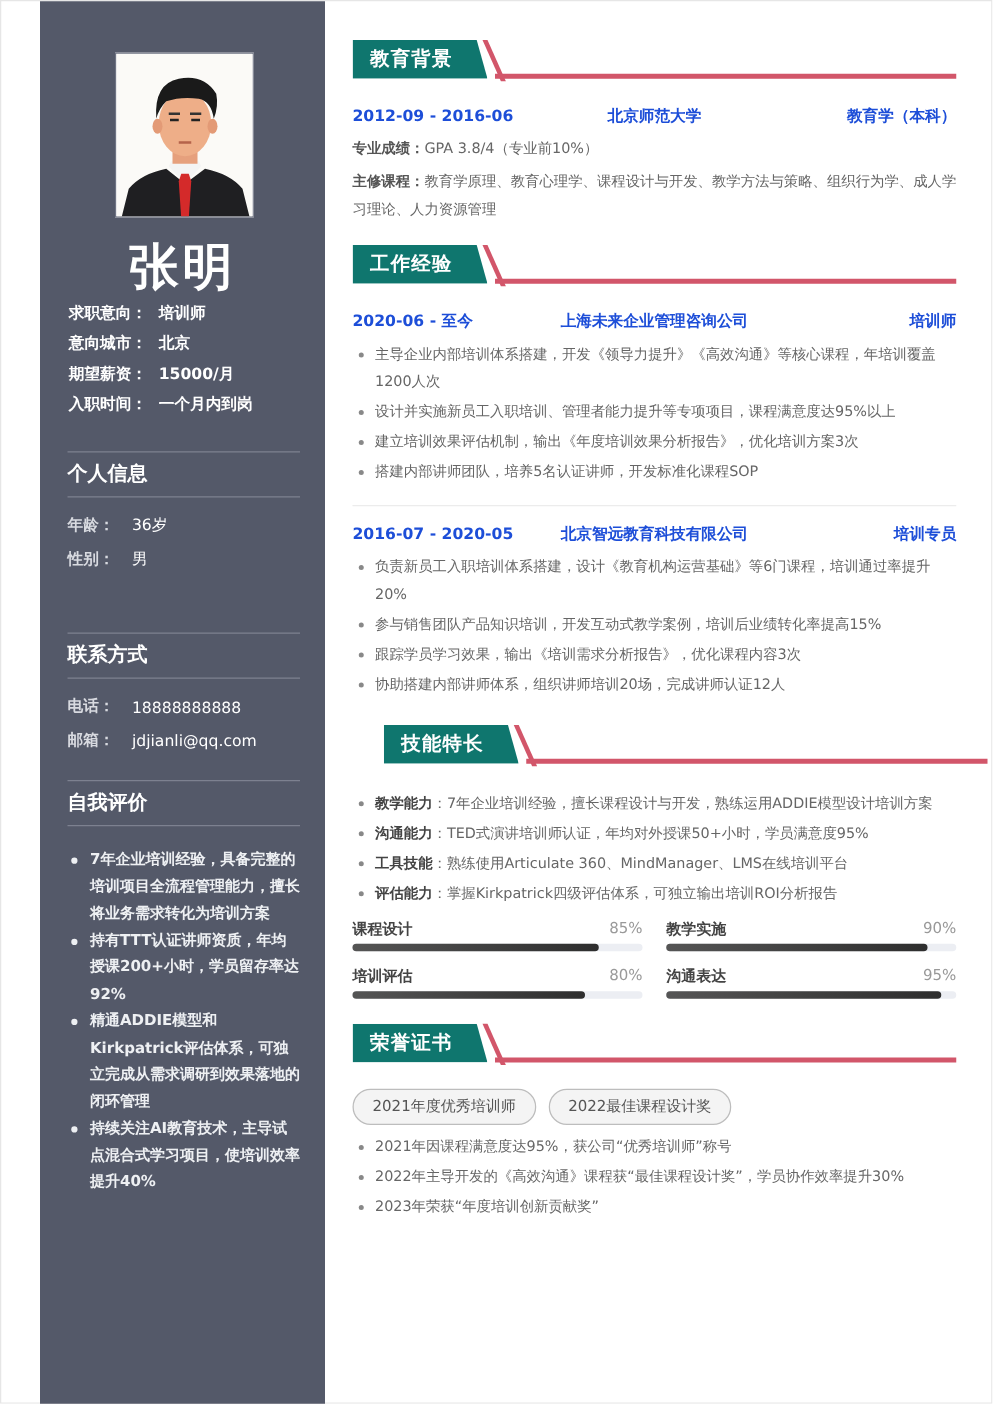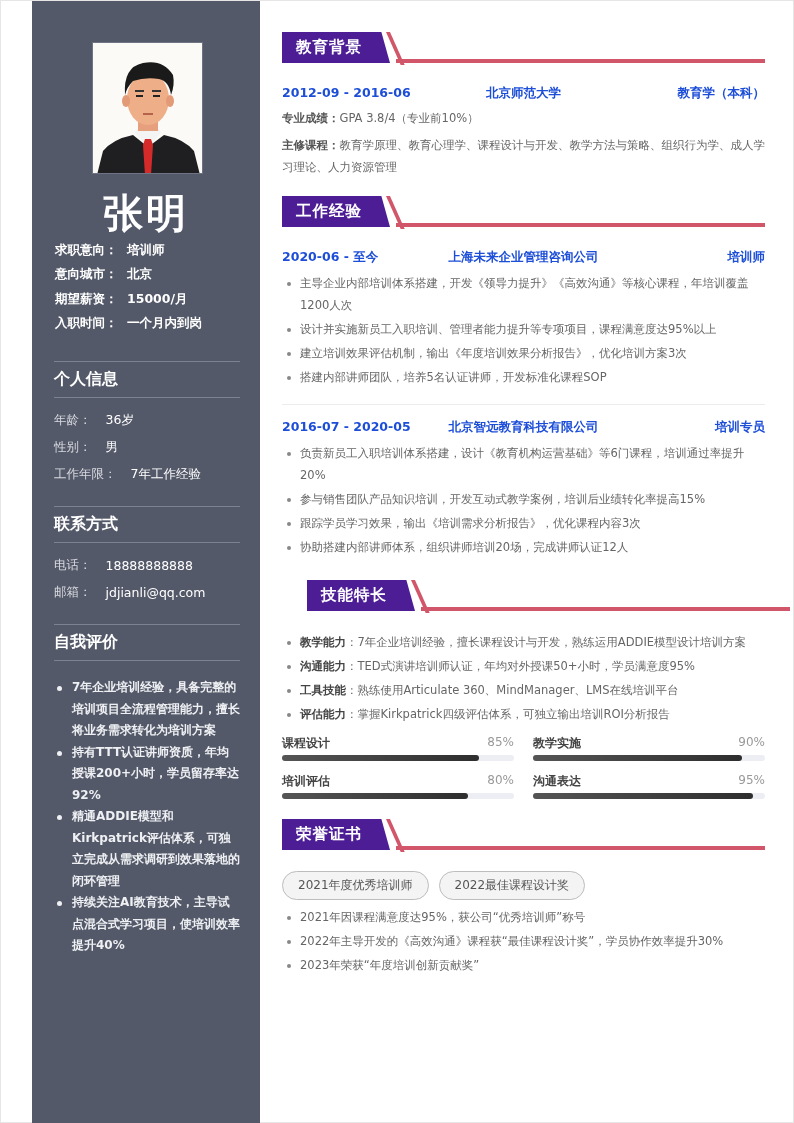--- a/index.html
+++ b/index.html
@@ -14,30 +14,30 @@
   .name { position: absolute; left: 0; top: 185px; width: 228px; text-align: center; font-size: 40px; font-weight: bold; letter-spacing: 3px; color: #fff; }
   .intent { position: absolute; left: 23px; top: 237px; width: 190px; }
   .intent .row { display: flex; height: 24.5px; align-items: center; font-size: 12.5px; font-weight: bold; }
   .intent .k { width: 72px; color: #ffffff; }
   .intent .v { color: #ffffff; }
 
   .side-sec { position: absolute; left: 22px; width: 186px; }
   .side-sec .hdr { border-top: 1px solid #7d8190; border-bottom: 1px solid #7d8190; height: 37px; display: flex; align-items: center; font-size: 16px; font-weight: bold; color: #fff; }
   .side-sec .rows { padding-top: 9px; }
   .side-sec .row { display: flex; height: 27px; align-items: center; font-size: 12.5px; }
-  .side-sec .row .k { font-weight: normal; color: #d8dae0; }
+  .side-sec .row .k { font-weight: bold; color: #d8dae0; }
   .side-sec .row .v { color: #ffffff; margin-left: 14px; }
   .eval-list { list-style: none; padding-top: 16px; padding-left: 0; }
   .eval-list li { position: relative; padding-left: 18px; font-size: 12px; font-weight: bold; line-height: 21.5px; color: #eef0f3; margin-bottom: 0px; }
   .eval-list li::before { content: ""; position: absolute; left: 3px; top: 9px; width: 5px; height: 5px; border-radius: 50%; background: #eef0f3; }
 
   
   .main { position: absolute; left: 281px; top: 0; width: 483px; }
   .sec-hdr { position: absolute; left: 0; width: 483px; height: 31px; }
-  .sec-hdr .tab { position: absolute; left: 0; top: 0; height: 31px; width: 108px; background: #4c1d95; clip-path: polygon(0 0, 92% 0, 100% 100%, 0 100%); }
+  .sec-hdr .tab { position: absolute; left: 0; top: 0; height: 31px; width: 108px; background: #0f766e; clip-path: polygon(0 0, 92% 0, 100% 100%, 0 100%); }
   .sec-hdr .tab span { position: absolute; left: 14px; top: 5px; font-size: 15.5px; font-weight: bold; color: #fff; letter-spacing: 1px; }
   .sec-hdr .slash { position: absolute; left: 104px; top: 0; width: 4px; height: 33px; background: #d2566a; transform: skewX(24deg); transform-origin: top left; }
   .sec-hdr .line { position: absolute; left: 114px; top: 27px; width: 369px; height: 4px; background: #d2566a; }
 
   .trip { position: absolute; left: 0; width: 483px; height: 20px; font-size: 12.5px; font-weight: bold; color: #1d4ed8; }
   .trip .l { position: absolute; left: 0; top: 0; }
   .trip .c { position: absolute; left: 0; width: 483px; text-align: center; top: 0; }
   .trip .r { position: absolute; right: 0; top: 0; }
 
   .para { position: absolute; left: 0; width: 483px; font-size: 11.5px; line-height: 21.5px; color: #666; }
@@ -117,24 +117,20 @@
     <div class="side-sec" style="top:360px;">
       <div class="hdr">个人信息</div>
       <div class="rows">
         <div class="row">
           <span class="k">年龄：</span>
           <span class="v">36岁</span>
         </div>
         <div class="row">
           <span class="k">性别：</span>
           <span class="v">男</span>
-        </div>
-        <div class="row">
-          <span class="k">工作年限：</span>
-          <span class="v">7年工作经验</span>
         </div>
       </div>
     </div>
 
     <div class="side-sec" style="top:505px;">
       <div class="hdr">联系方式</div>
       <div class="rows">
         <div class="row">
           <span class="k">电话：</span>
           <span class="v">18888888888</span>

